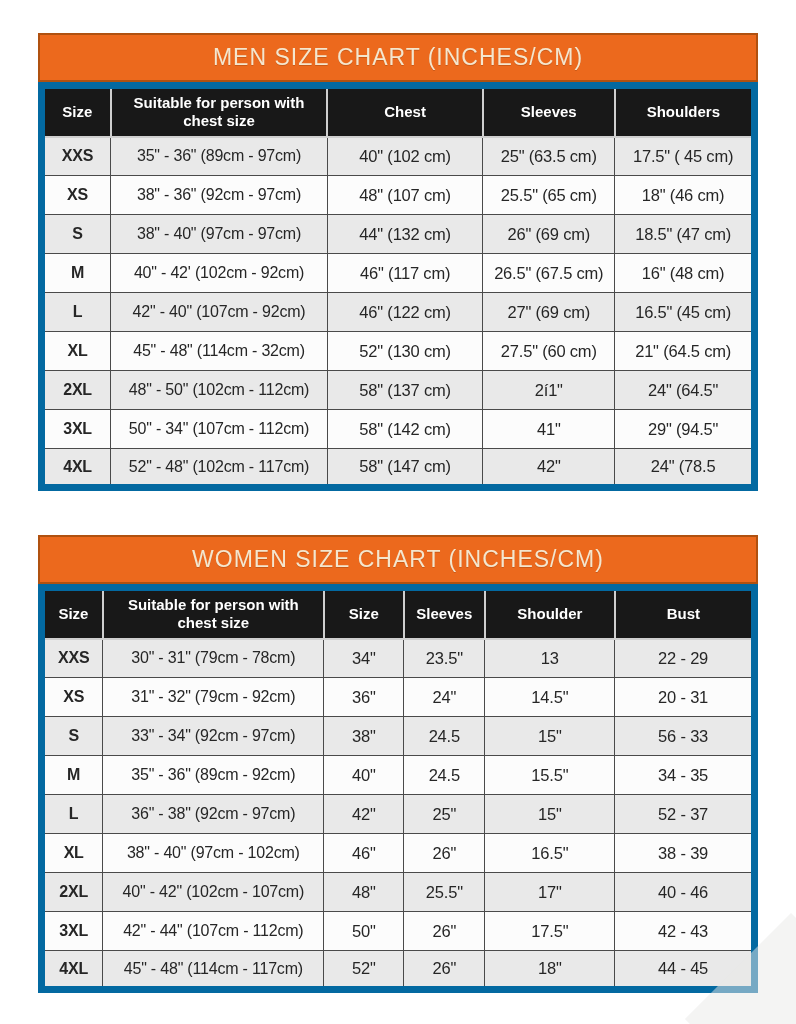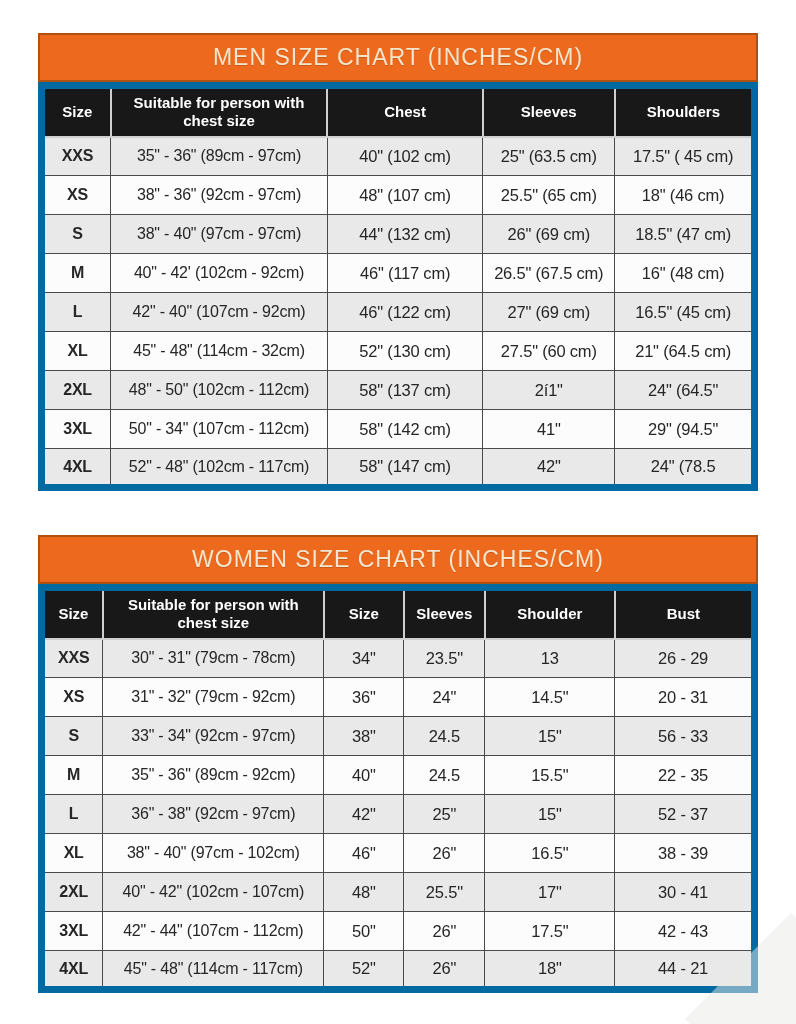--- a/index.html
+++ b/index.html
@@ -198,21 +198,21 @@
             <th>Bust</th>
           </tr>
         </thead>
         <tbody>
           <tr>
             <td>XXS</td>
             <td>30" - 31" (79cm - 78cm)</td>
             <td>34"</td>
             <td>23.5"</td>
             <td>13</td>
-            <td>26 - 29</td>
+            <td>22 - 29</td>
           </tr>
           <tr>
             <td>XS</td>
             <td>31" - 32" (79cm - 92cm)</td>
             <td>36"</td>
             <td>24"</td>
             <td>14.5"</td>
             <td>20 - 31</td>
           </tr>
           <tr>
@@ -222,21 +222,21 @@
             <td>24.5</td>
             <td>15"</td>
             <td>56 - 33</td>
           </tr>
           <tr>
             <td>M</td>
             <td>35" - 36" (89cm - 92cm)</td>
             <td>40"</td>
             <td>24.5</td>
             <td>15.5"</td>
-            <td>22 - 35</td>
+            <td>34 - 35</td>
           </tr>
           <tr>
             <td>L</td>
             <td>36" - 38" (92cm - 97cm)</td>
             <td>42"</td>
             <td>25"</td>
             <td>15"</td>
             <td>52 - 37</td>
           </tr>
           <tr>
@@ -246,37 +246,37 @@
             <td>26"</td>
             <td>16.5"</td>
             <td>38 - 39</td>
           </tr>
           <tr>
             <td>2XL</td>
             <td>40" - 42" (102cm - 107cm)</td>
             <td>48"</td>
             <td>25.5"</td>
             <td>17"</td>
-            <td>30 - 41</td>
+            <td>40 - 46</td>
           </tr>
           <tr>
             <td>3XL</td>
             <td>42" - 44" (107cm - 112cm)</td>
             <td>50"</td>
             <td>26"</td>
             <td>17.5"</td>
             <td>42 - 43</td>
           </tr>
           <tr>
             <td>4XL</td>
             <td>45" - 48" (114cm - 117cm)</td>
             <td>52"</td>
             <td>26"</td>
             <td>18"</td>
-            <td>44 - 21</td>
+            <td>44 - 45</td>
           </tr>
         </tbody>
       </table>
   </section>
 
   <div class="watermark"></div>
 
 </div>
 
 </body></html>

